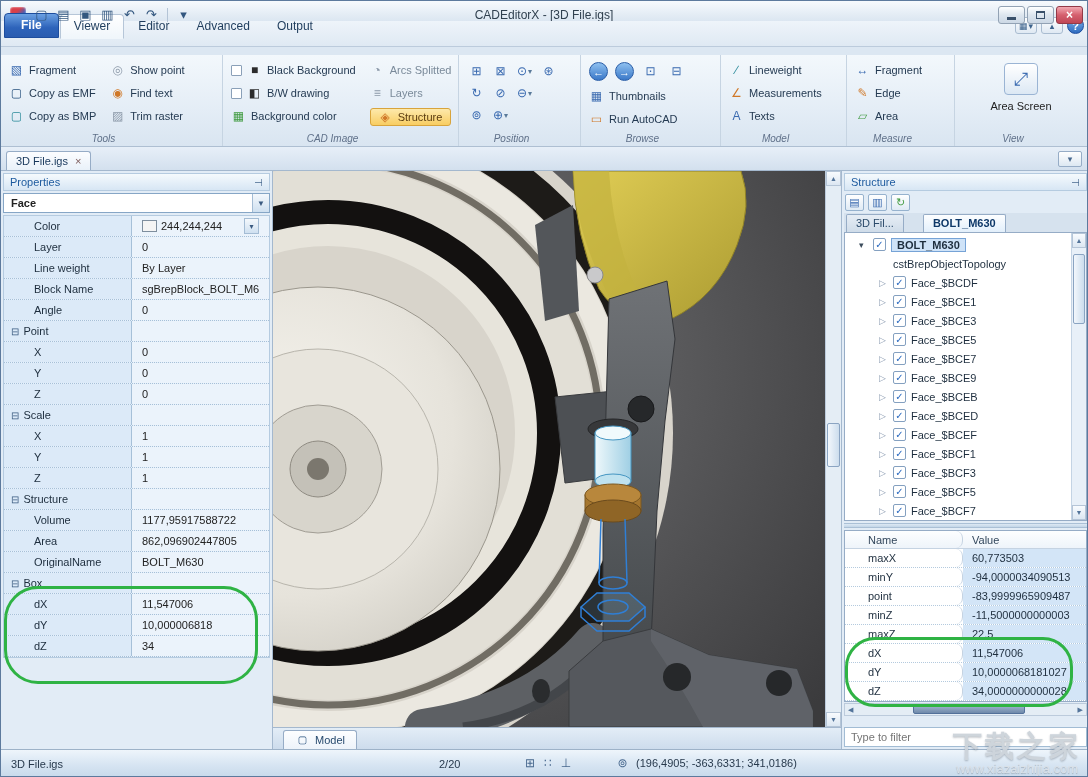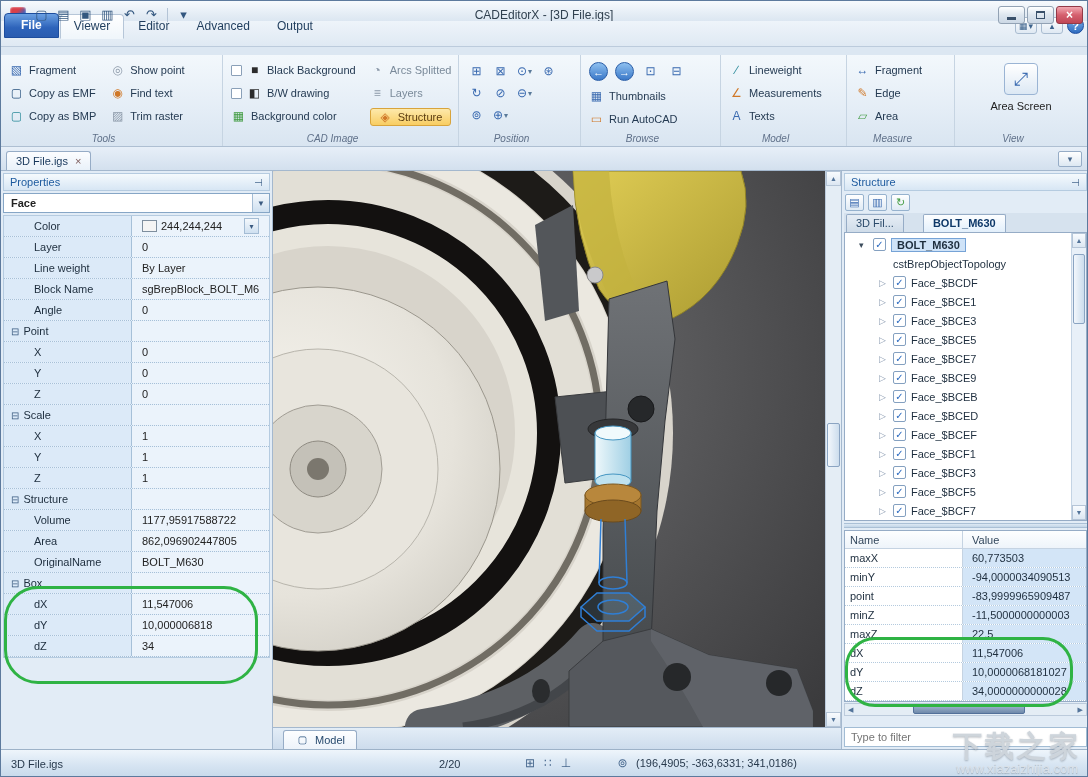--- a/index.html
+++ b/index.html
@@ -130,21 +130,21 @@
   .trow.topo{padding-left:48px;}
   .trow.face{padding-left:34px;}
   .tarrow{color:#8a9ab0;font-size:9px;width:9px;}
   .tarrow.open{color:#3c4c5c;}
   .tchk{width:13px;height:13px;border:1px solid #84a0c0;background:#fff;color:#2a6ac0;font-size:10px;
     line-height:11px;text-align:center;border-radius:2px;flex:0 0 auto;}
   .tree-scroll{width:15px;background:#e8f0f8;border-left:1px solid #c4d4e4;display:flex;flex-direction:column;}
   .splitter{height:5px;background:linear-gradient(#dde9f4,#c2d5e7);border-top:1px solid #aac0d6;border-bottom:1px solid #aac0d6;margin:2px 0;}
   .vtable{border:1px solid #96acc6;background:#fff;}
   .vt-head{display:flex;height:18px;border-bottom:1px solid #c5d3e2;background:linear-gradient(#fdfeff,#eef4fa);color:#33475c;}
-  .vt-name{width:118px;padding-left:5px;border-right:1px solid #c5d3e2;display:flex;align-items:center;}
+  .vt-name{width:118px;padding-left:23px;border-right:1px solid #c5d3e2;display:flex;align-items:center;border-radius:7px;}
   .vt-val{flex:1;padding-left:9px;display:flex;align-items:center;overflow:hidden;white-space:nowrap;}
   .vtrow{display:flex;height:19px;border-bottom:1px dotted #b4cade;color:#1e2e3e;}
   .vtrow .vt-val{background:#d3e5f7;}
   .anno-right{left:3px;top:466px;width:228px;height:70px;border-radius:30px;}
   .hscroll{height:13px;margin-top:1px;background:#e4edf5;border:1px solid #bccbdc;position:relative;
     display:flex;align-items:center;justify-content:space-between;padding:0 3px;font-size:7px;color:#53749a;}
   .hthumb{position:absolute;left:68px;width:112px;top:1px;bottom:1px;
     background:linear-gradient(#9db2cc,#6f8aab);border:1px solid #53719a;border-radius:2px;}
   .filter{margin-top:auto;height:20px;border:1px solid #a2bcd4;background:#fff;display:flex;align-items:center;padding:0 2px;}
   .filter input{border:none;outline:none;width:100%;font-size:11px;color:#444;font-family:inherit;background:transparent;padding:0 4px;}

